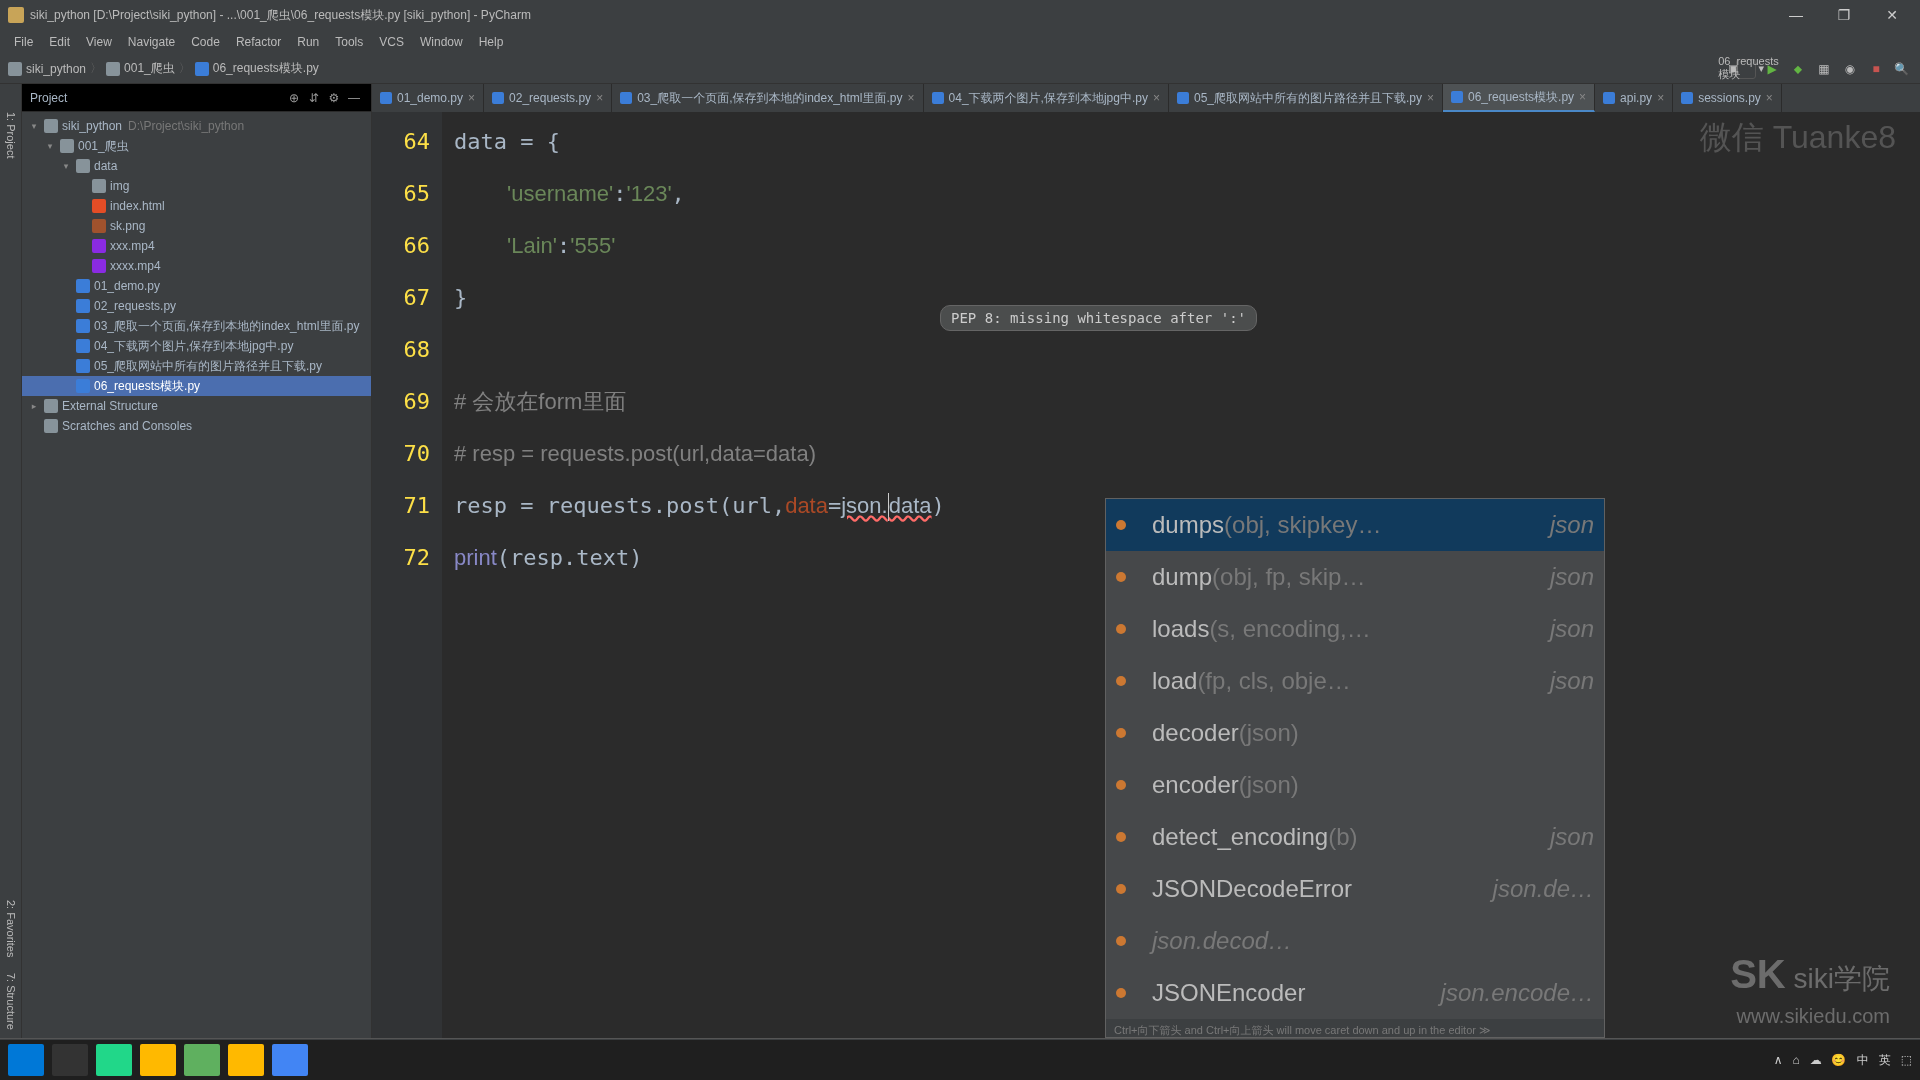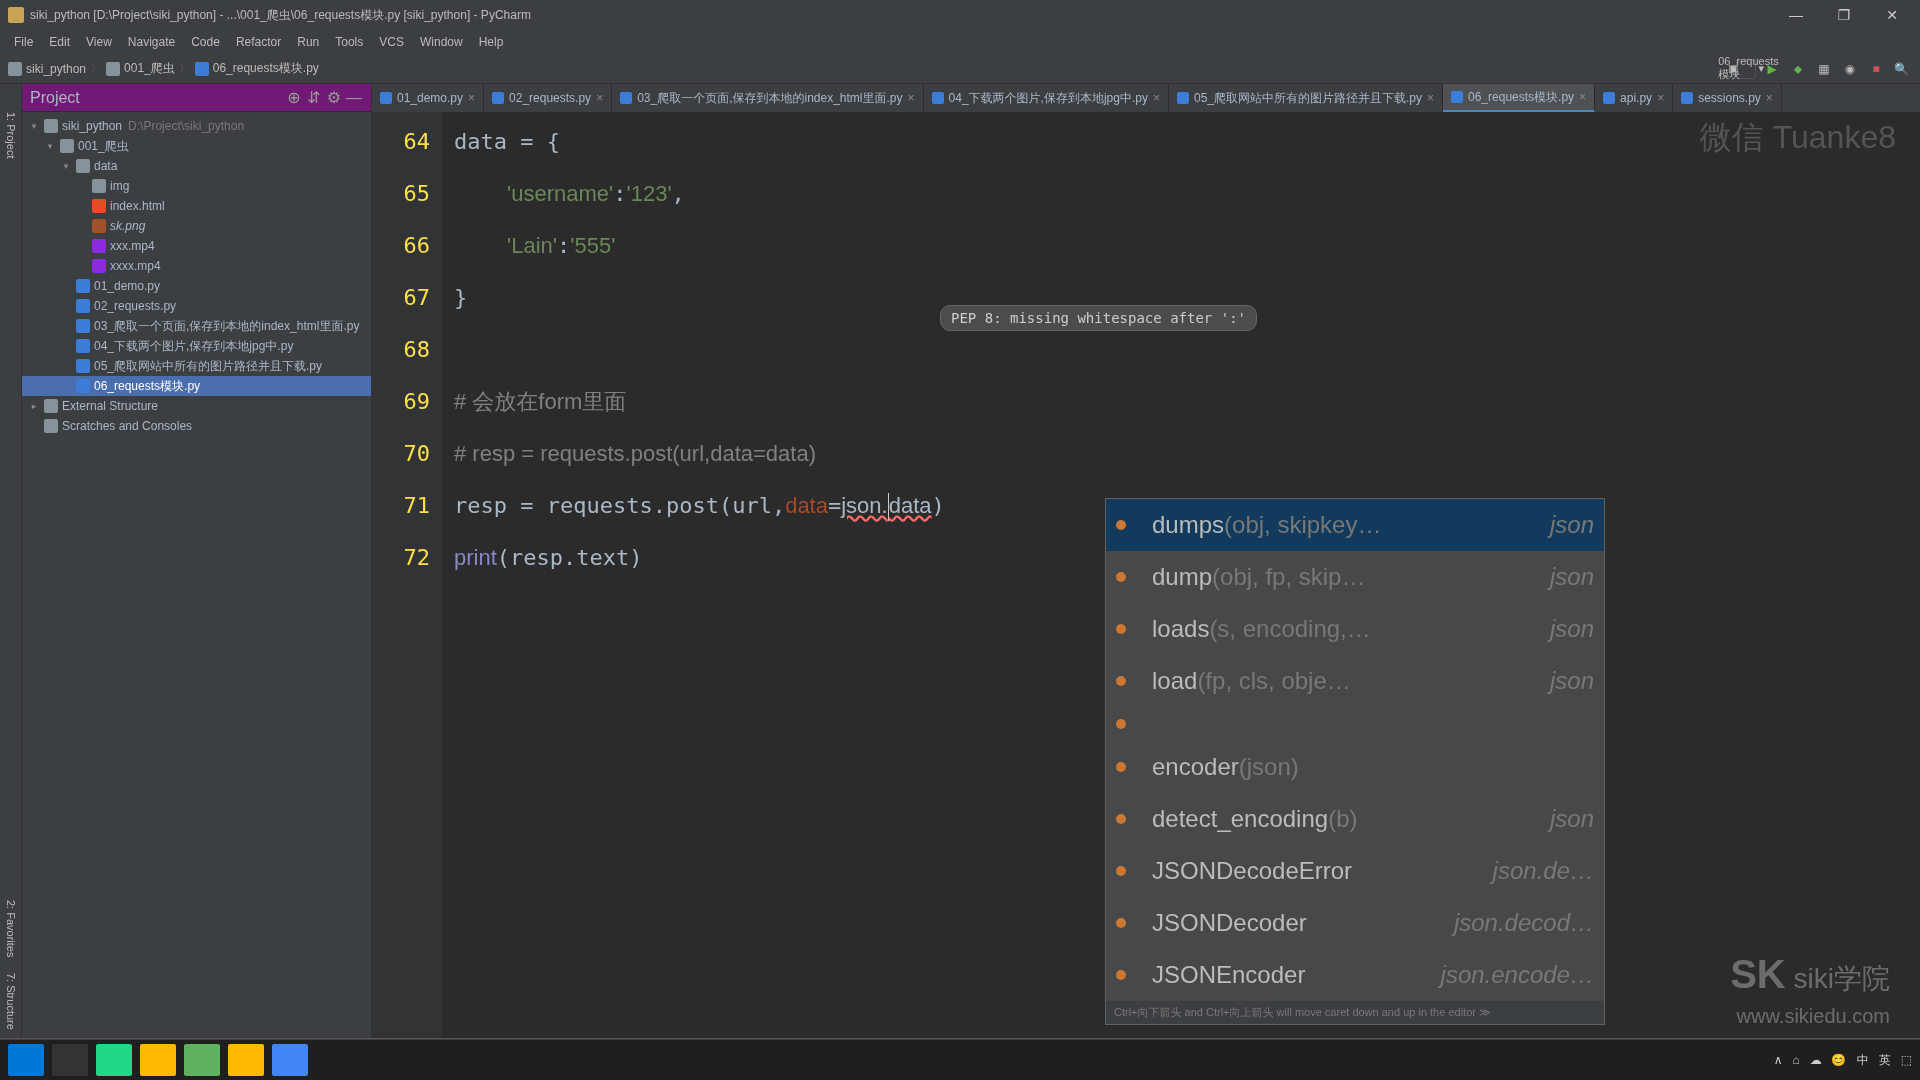--- a/index.html
+++ b/index.html
@@ -15,21 +15,21 @@
 .navbar .crumbs{display:flex;gap:4px;flex:1}
 .navbar .crumbs .c{display:flex;align-items:center;gap:4px}
 .navbar .fico{width:14px;height:14px;background:#548af7;border-radius:2px}
 .navbar .rico{display:flex;gap:6px;align-items:center}
 .navbar .rico span{width:20px;height:20px;display:flex;align-items:center;justify-content:center;cursor:pointer}
 .navbar .runcfg{background:#3c3f41;padding:2px 8px;border:1px solid #555;border-radius:3px;font-size:11px}
 .main{display:flex;height:calc(100% - 30px - 24px - 30px - 22px - 20px)}
 .sidetabs{width:22px;background:#3c3f41;display:flex;flex-direction:column;align-items:center;padding-top:20px;border-right:1px solid #323232}
 .sidetabs .t{writing-mode:vertical-rl;font-size:11px;padding:8px 2px;color:#bbb;cursor:pointer}
 .project{width:350px;background:#3c3f41;border-right:1px solid #323232;display:flex;flex-direction:column}
-.project .hdr{height:28px;display:flex;align-items:center;padding:0 8px;font-size:16px;background:#701a75;border-bottom:1px solid #2b2b2b}
+.project .hdr{height:28px;display:flex;align-items:center;padding:0 8px;font-size:12px;background:#000000;border-bottom:1px solid #2b2b2b}
 .project .hdr .ic{width:18px;height:18px;display:flex;align-items:center;justify-content:center;cursor:pointer;margin-left:2px;color:#999}
 .project .tree{flex:1;overflow:auto;font-size:12px;padding-top:4px}
 .tree .node{display:flex;align-items:center;height:20px;padding-left:4px;cursor:pointer;white-space:nowrap}
 .tree .node.sel{background:#4b6eaf;color:#fff}
 .tree .ar{width:12px;text-align:center;color:#888;font-size:9px}
 .tree .fic{width:14px;height:14px;margin:0 4px;border-radius:2px}
 .tree .fic.folder{background:#87939a}
 .tree .fic.py{background:#3b7dd8}
 .tree .fic.html{background:#e44d26}
 .tree .fic.img{background:#a0522d}
@@ -166,21 +166,21 @@
         <div class="node" style="padding-left: 54px;">
           <span class="ar"></span>
           <span class="fic folder"></span>
           <span>img</span>
         </div>
         <div class="node" style="padding-left: 54px;">
           <span class="ar"></span>
           <span class="fic html"></span>
           <span>index.html</span>
         </div>
-        <div class="node" style="padding-left: 54px; font-style: italic;">
+        <div class="node" style="padding-left: 54px;">
           <span class="ar"></span>
           <span class="fic img"></span>
           <span>sk.png</span>
         </div>
         <div class="node" style="padding-left: 54px;">
           <span class="ar"></span>
           <span class="fic mp4"></span>
           <span>xxx.mp4</span>
         </div>
         <div class="node" style="padding-left: 54px;">
@@ -316,40 +316,40 @@
       <span class="nm">loads<span class="sig">(s, encoding,…</span></span>
       <span class="rt">json</span>
     </div>
     <div class="item">
       <span class="ci"></span>
       <span class="nm">load<span class="sig">(fp, cls, obje…</span></span>
       <span class="rt">json</span>
     </div>
     <div class="item">
       <span class="ci"></span>
+      <span class="nm">decoder<span class="sig">(json)</span></span>
       <span class="rt"></span>
     </div>
     <div class="item">
       <span class="ci"></span>
       <span class="nm">encoder<span class="sig">(json)</span></span>
       <span class="rt"></span>
     </div>
     <div class="item">
       <span class="ci"></span>
       <span class="nm">detect_encoding<span class="sig">(b)</span></span>
       <span class="rt">json</span>
     </div>
     <div class="item">
       <span class="ci"></span>
       <span class="nm">JSONDecodeError<span class="sig"></span></span>
       <span class="rt">json.de…</span>
     </div>
     <div class="item">
       <span class="ci"></span>
-      <span class="nm">JSONDecoder<span class="sig"></span></span>
       <span class="rt">json.decod…</span>
     </div>
     <div class="item">
       <span class="ci"></span>
       <span class="nm">JSONEncoder<span class="sig"></span></span>
       <span class="rt">json.encode…</span>
     </div>
     <div class="hint">Ctrl+向下箭头 and Ctrl+向上箭头 will move caret down and up in the editor ≫</div>
   </div>
 

